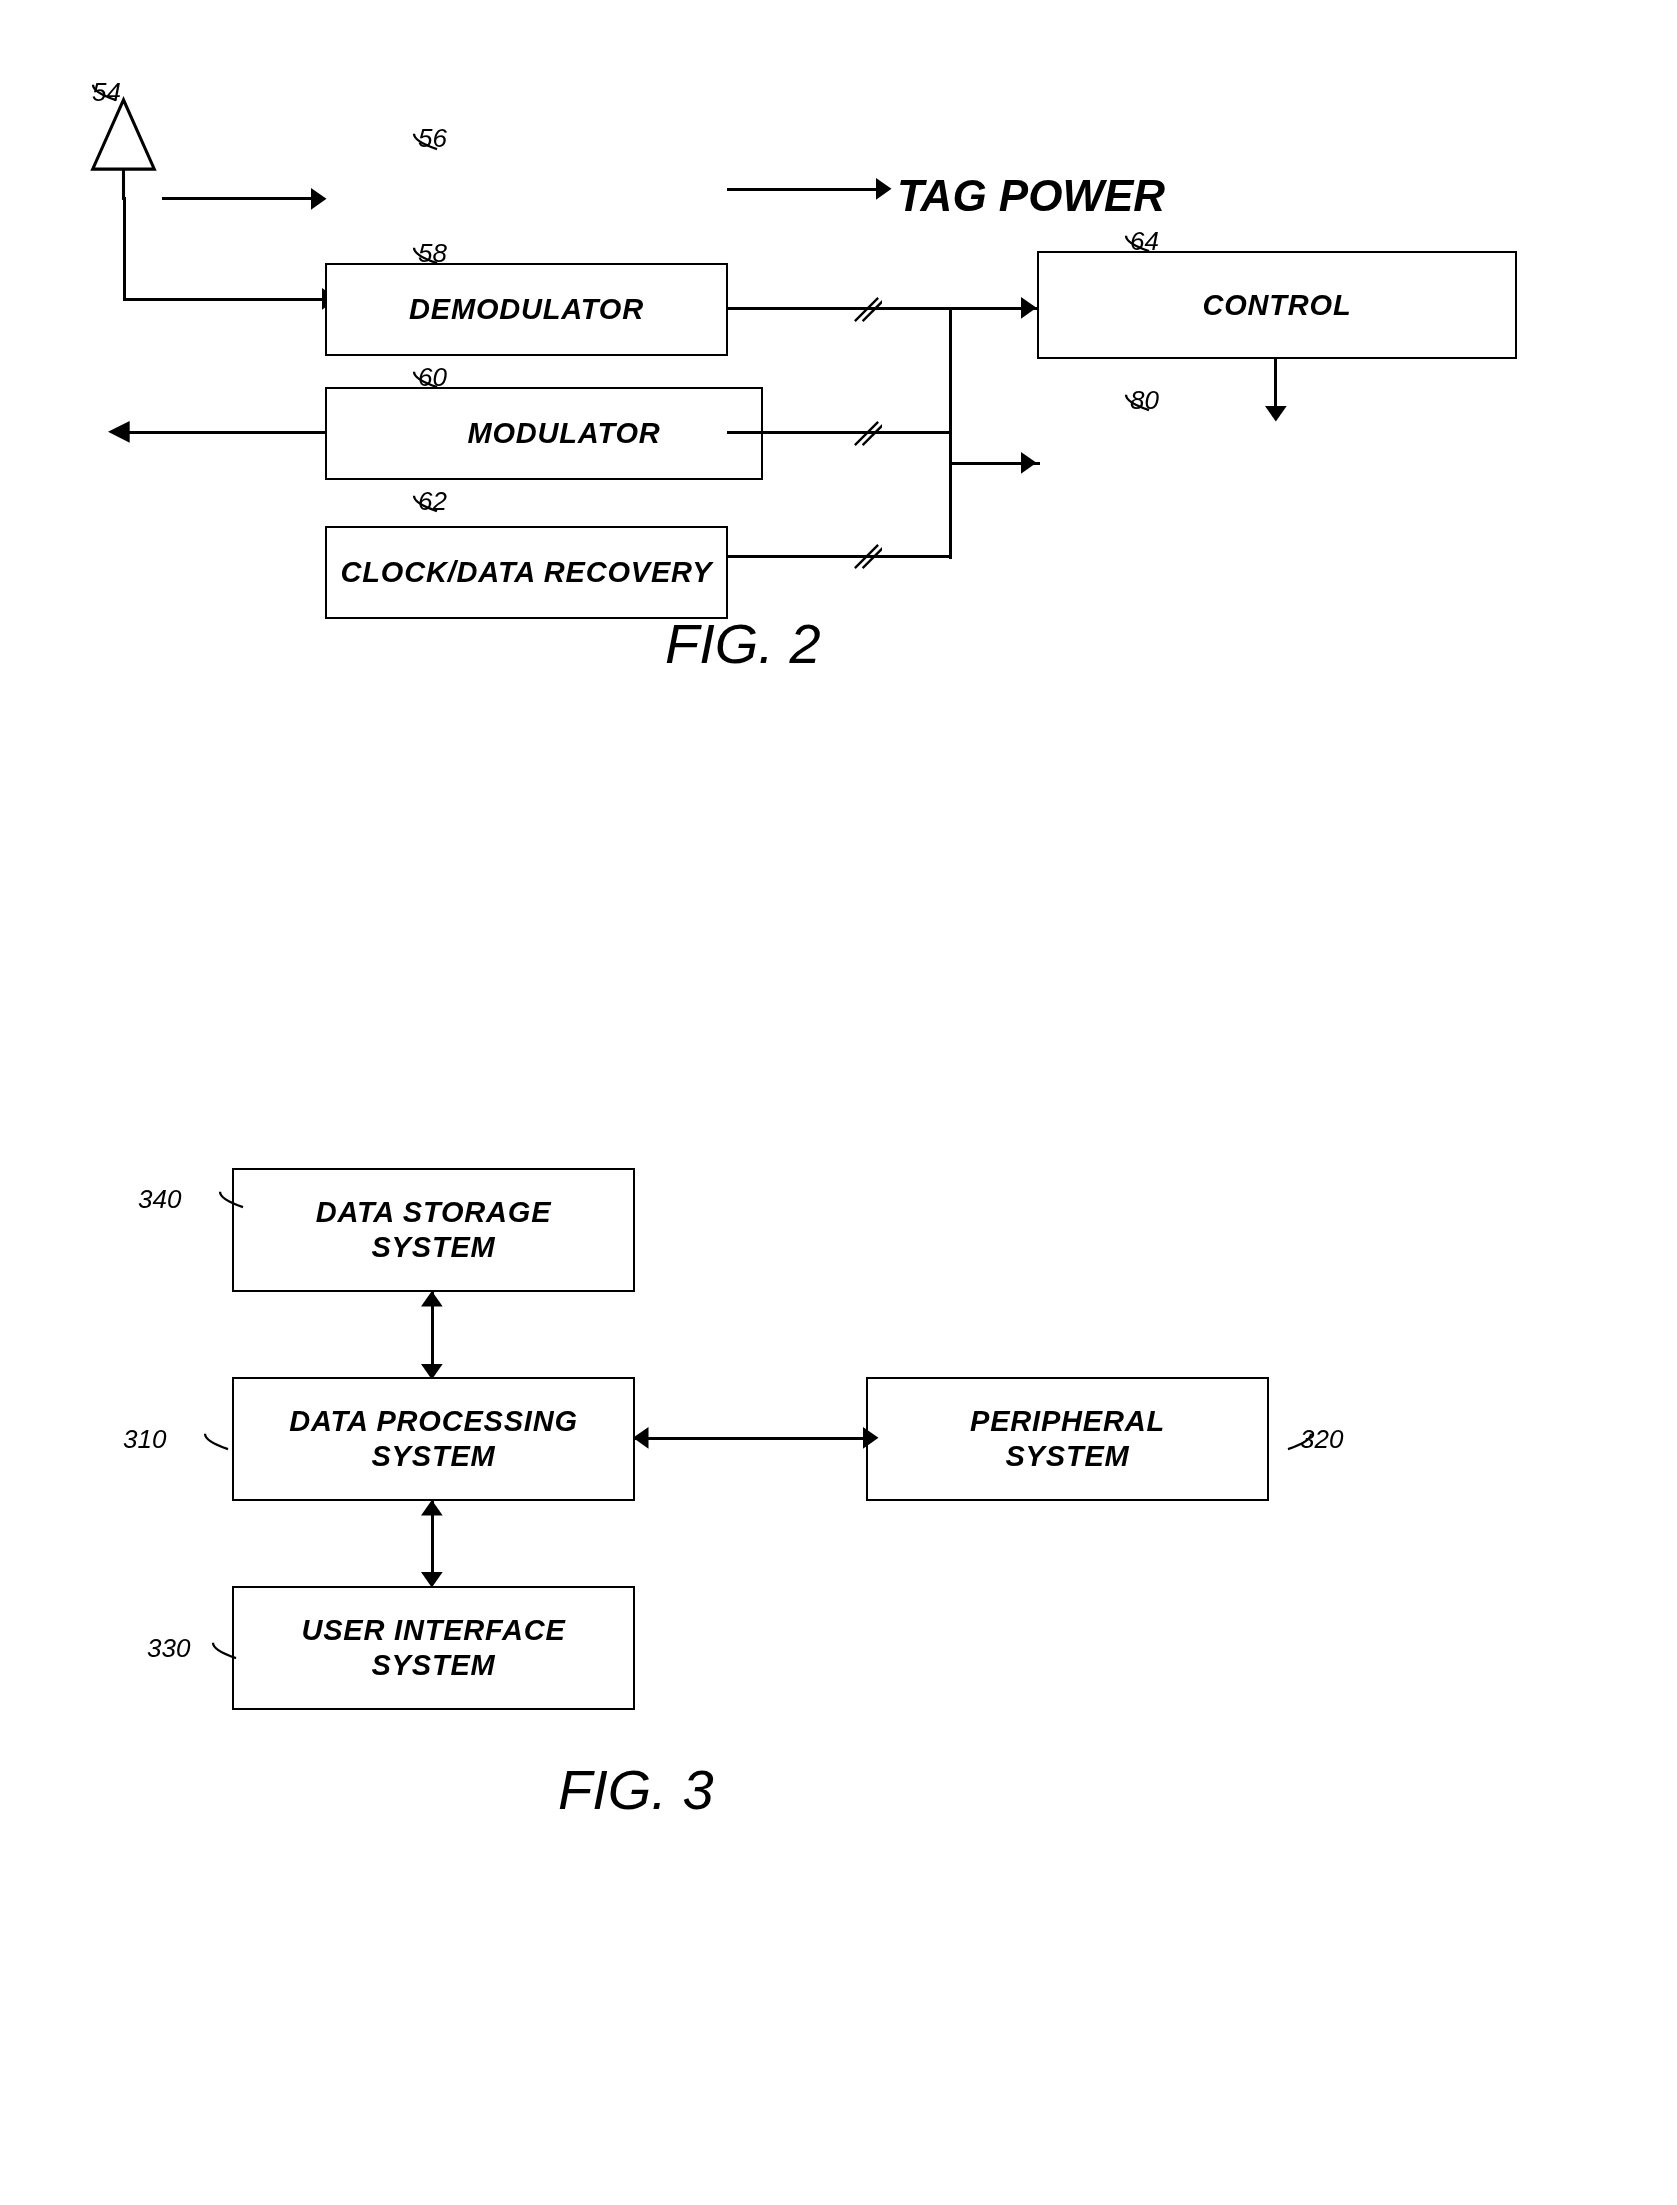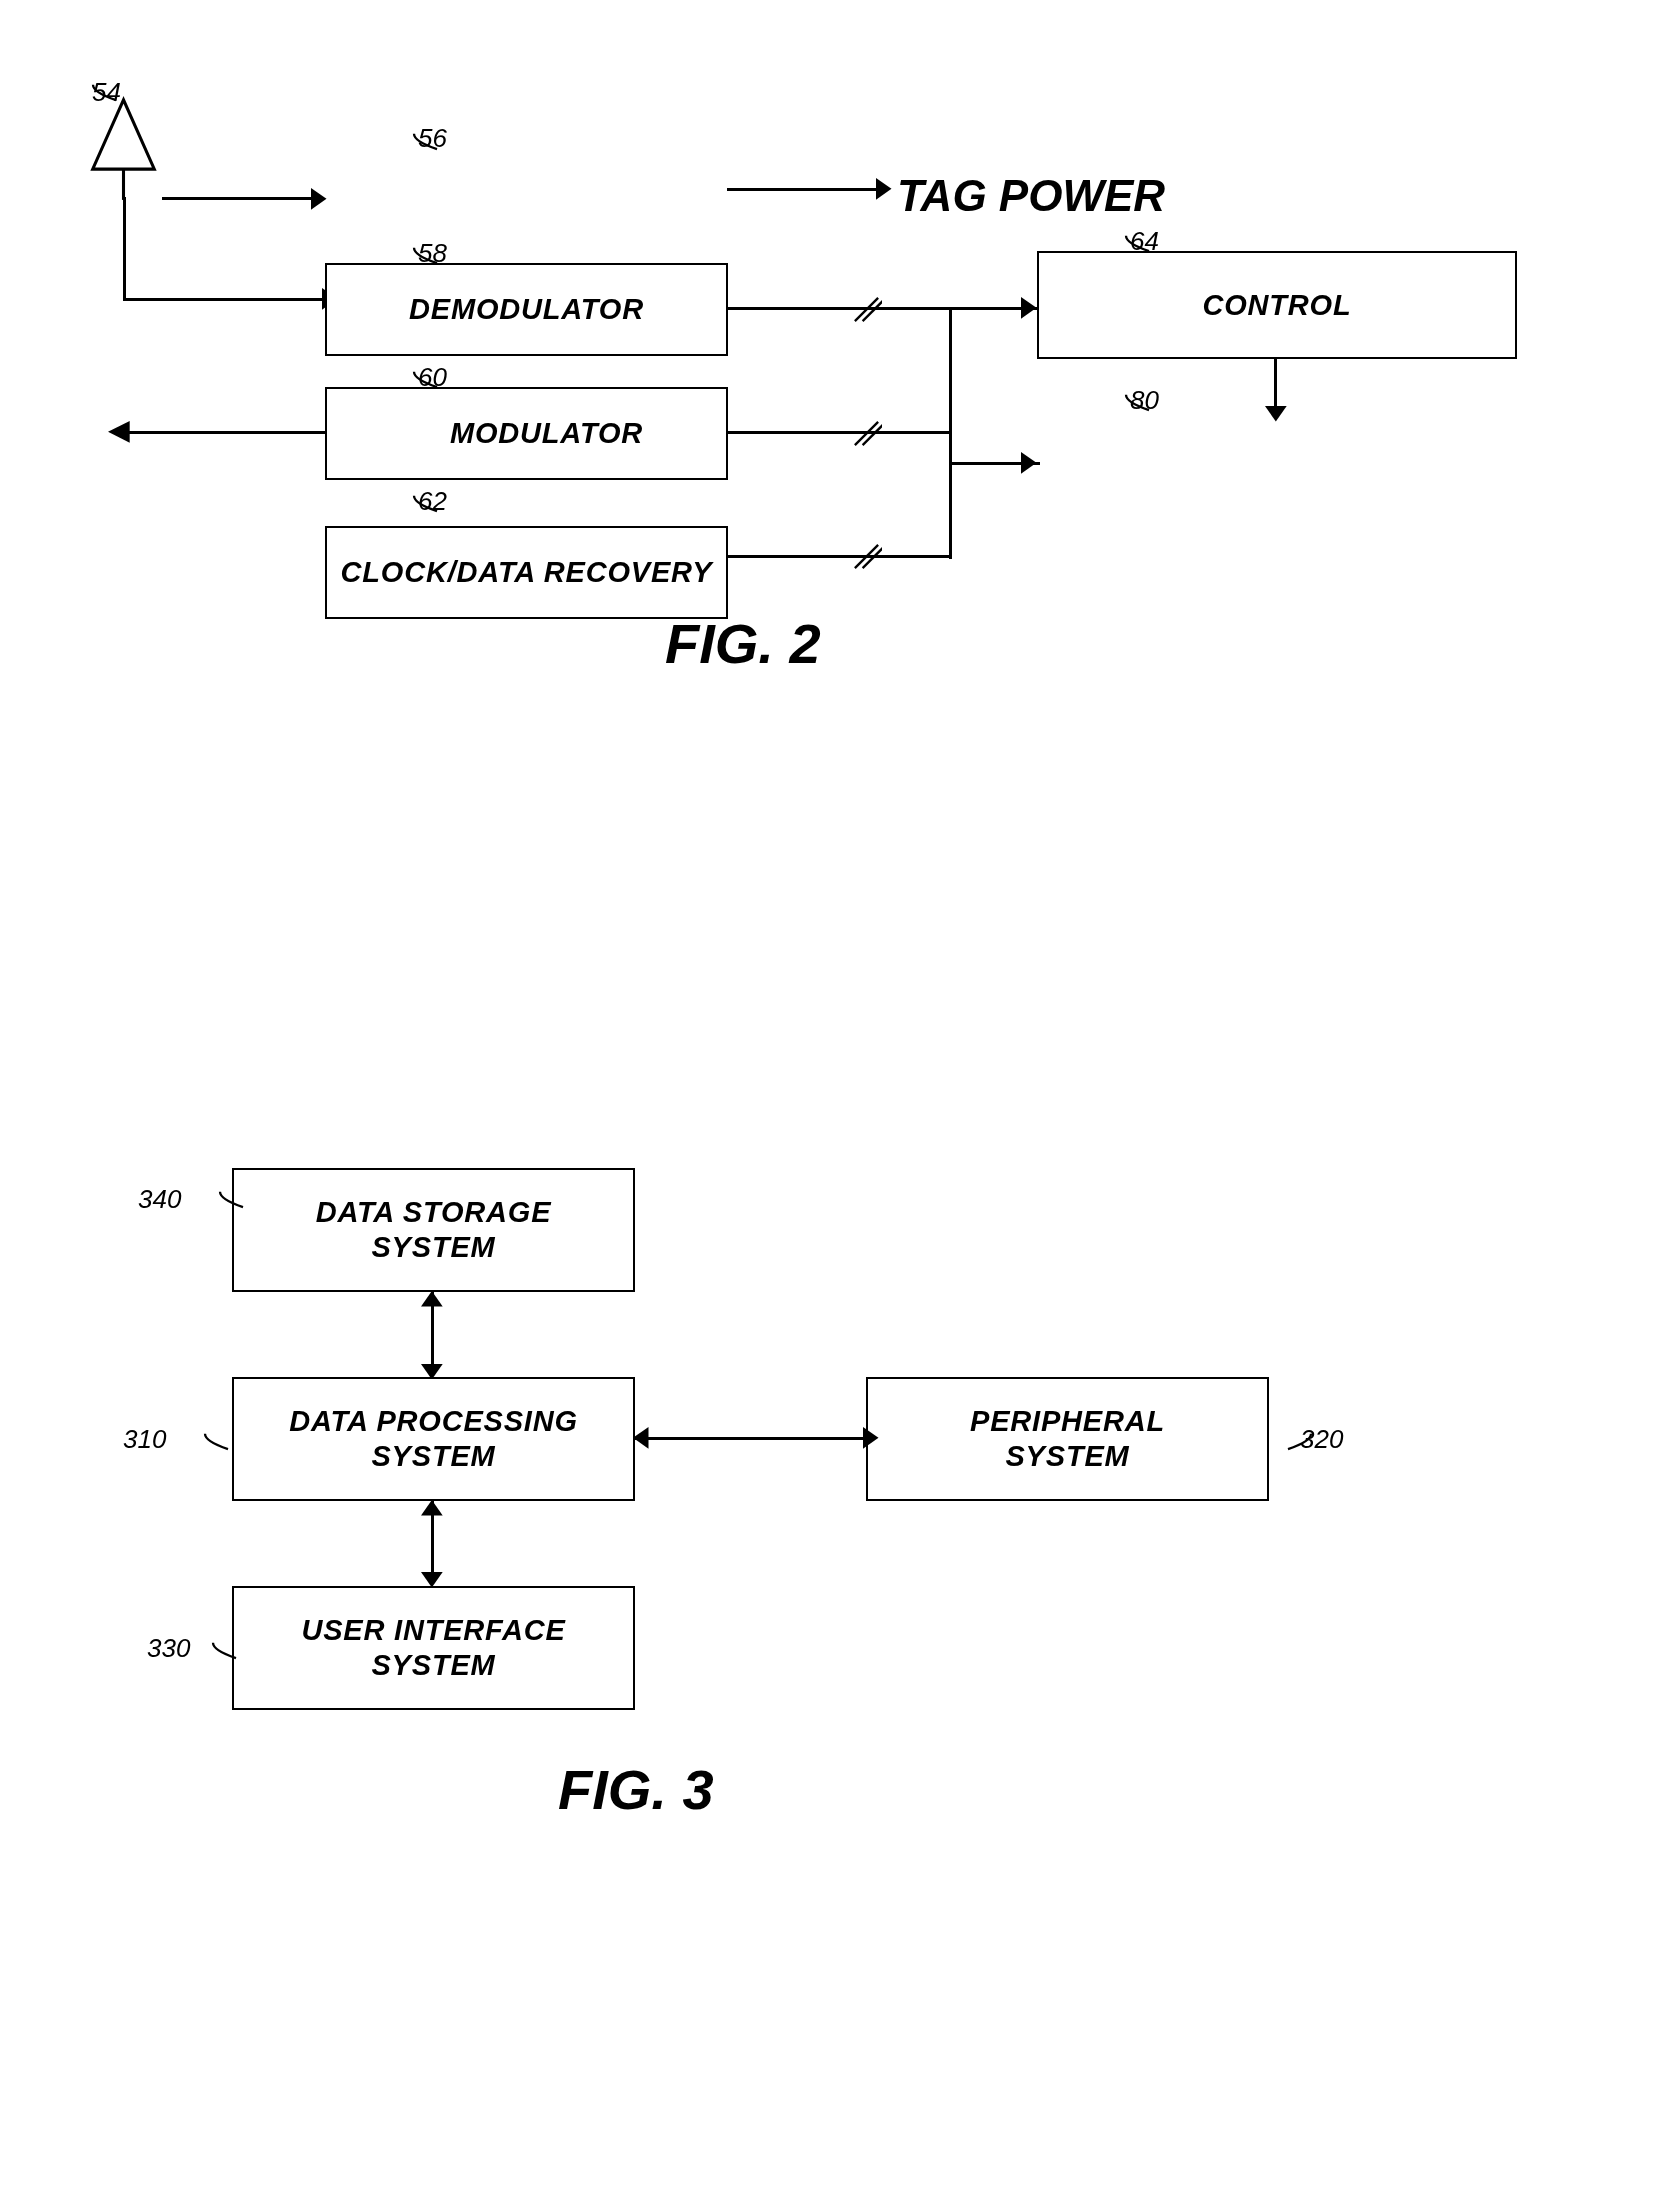--- a/index.html
+++ b/index.html
@@ -53,21 +53,21 @@
 
     
     .arrow-line {
       position: absolute;
       background: #000;
     }
 
     .fig-label {
       position: absolute;
       font-size: 56px;
-      font-weight: bold;
+      font-weight: normal;
       font-style: italic;
     }
 
     
     .fig3-container {
       position: absolute;
       top: 1122px;
       left: 46px;
       width: 1587px;
       height: 968px;
@@ -117,21 +117,21 @@
       <polygon points="0,0 0,28 20,14" fill="#000"></polygon>
     </svg>
 
     <div class="block" style="left:279px; top:217px; width:403px; height:93px;">DEMODULATOR</div>
 
     <span class="ref" style="left:372px; top:192px;">58</span>
     <svg style="position:absolute; left:364px; top:198px; width:31px; height:23px;" viewBox="0 0 40 30" width="31" height="23">
       <path d="M 35,25 Q 5,15 5,5" fill="none" stroke="#000" stroke-width="3"></path>
     </svg>
 
-    <div class="block" style="left:279px; top:341px; width:403px; height:93px;padding-left:40px;">MODULATOR</div>
+    <div class="block" style="left:279px; top:341px; width:438px; height:93px;padding-left:40px;">MODULATOR</div>
 
     <span class="ref" style="left:372px; top:316px;">60</span>
     <svg style="position:absolute; left:364px; top:322px; width:31px; height:23px;" viewBox="0 0 40 30" width="31" height="23">
       <path d="M 35,25 Q 5,15 5,5" fill="none" stroke="#000" stroke-width="3"></path>
     </svg>
 
     <div class="arrow-line" style="left:77px; top:385px; width:204px; height:3.1px;"></div>
     <svg style="position:absolute; left:62px; top:375px; width:21.7px; height:21.7px;" viewBox="0 0 28 28" width="21.7" height="21.7">
       <polygon points="28,0 28,28 0,14" fill="#000"></polygon>
     </svg>

